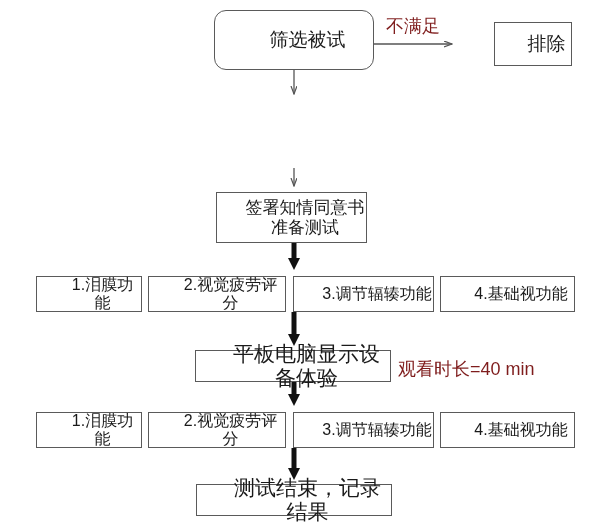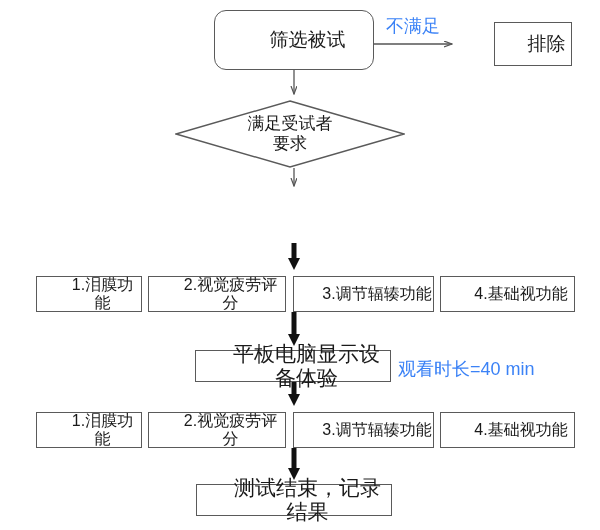--- a/index.html
+++ b/index.html
@@ -31,21 +31,21 @@
   }
   .rect {
     border: 1.5px solid #5a5a5a;
   }
   .rounded {
     border: 1.5px solid #5a5a5a;
     border-radius: 12px;
   }
   .label-free {
     position: absolute;
-    color: #3b82f6;
+    color: #7f1d1d;
     white-space: nowrap;
   }
   .node-text {
     display: block;
     white-space: pre-line;
   }
   
   #node-screen   { left:214px; top:10px;  width:160px; height:60px; font-size:19px; }
   #node-exclude  { left:460px; top:22px;  width:78px;  height:44px; font-size:19px;margin-left:34px; }
   #node-consent  { left:216px; top:192px; width:151px; height:51px; font-size:17px; }
@@ -143,28 +143,25 @@
   <div class="node rounded" id="node-screen">
     <span class="node-text">筛选被试</span>
   </div>
 
   <div class="node rect" id="node-exclude">
     <span class="node-text">排除</span>
   </div>
 
   <div class="label-free" id="lbl-unsatisfied">不满足</div>
 
-  <div id="node-decision">
-    <svg width="230" height="68" viewBox="0 0 230 68" xmlns="http://www.w3.org/2000/svg">
-      <polygon points="115,1 229,34 115,67 1,34" fill="#ffffff" stroke="#5a5a5a" stroke-width="1.5"></polygon>
-    </svg>
-    <div class="diamond-text">满足受试者
-要求</div>
+
+  <div class="node rect" id="node-consent">
+    <span class="node-text">签署知情同意书
+准备测试</span>
   </div>
-
 
 
   <div class="node rect" id="m1-b1">
     <span class="node-text">1.泪膜功能</span>
   </div>
   <div class="node rect" id="m1-b2">
     <span class="node-text">2.视觉疲劳评分</span>
   </div>
   <div class="node rect" id="m1-b3">
     <span class="node-text">3.调节辐辏功能</span>

